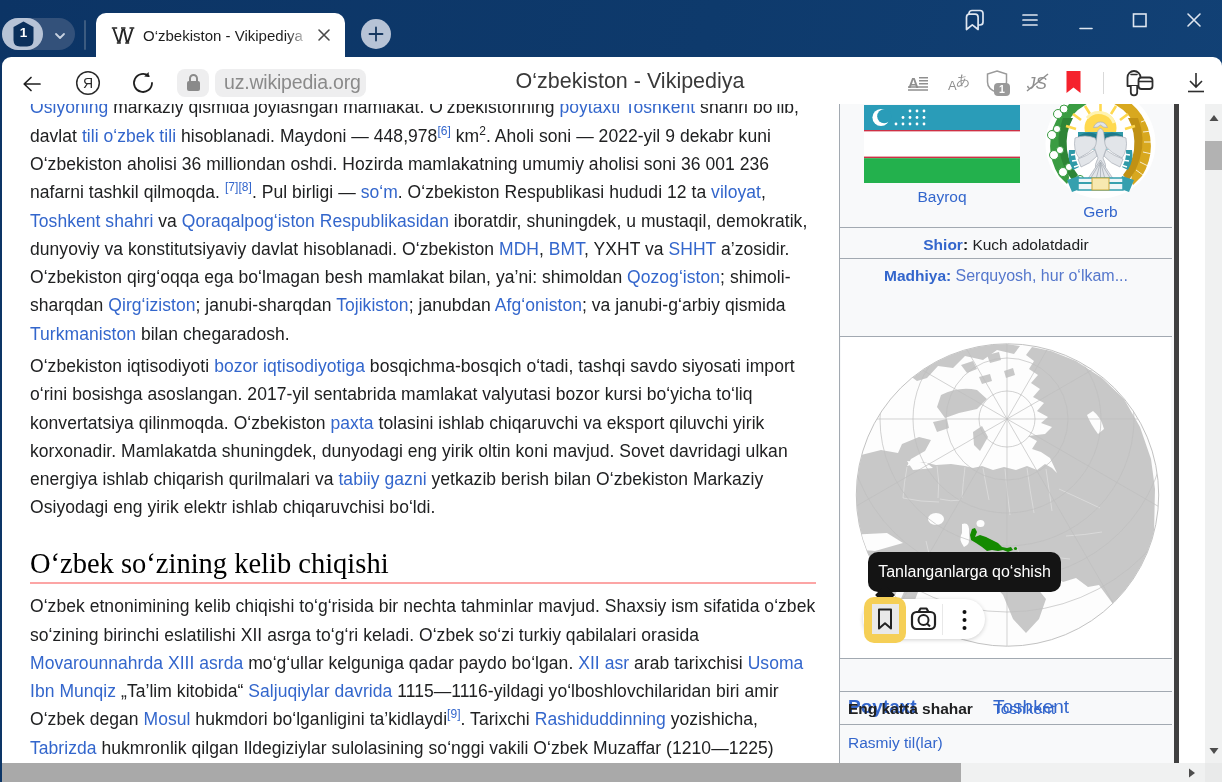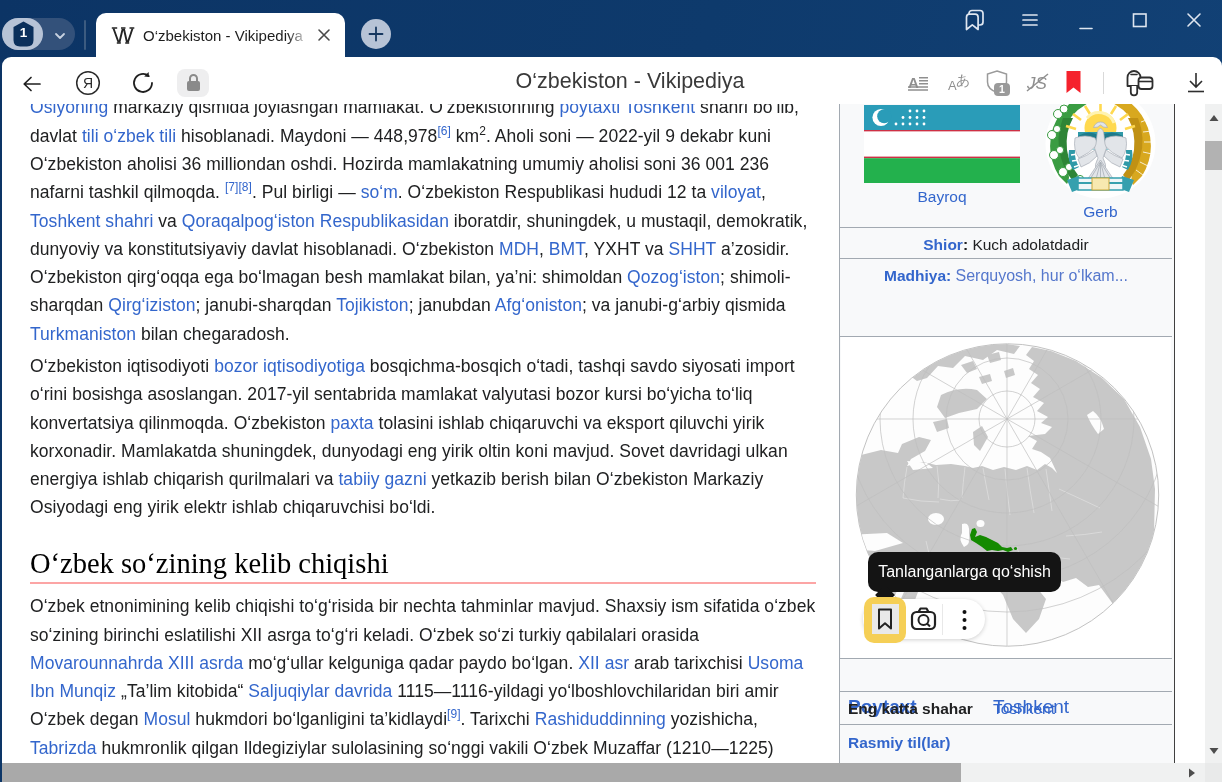--- a/index.html
+++ b/index.html
@@ -22,21 +22,21 @@
   #urltxt{color:#8a8a8a;font-size:19.5px;line-height:28px;letter-spacing:-0.2px;}
   #pagetitle{left:430px;top:69px;width:400px;text-align:center;font-size:21.5px;color:#3a3a3a;}
   
   #content{left:2px;top:103.5px;width:1203px;height:659.5px;background:#fff;overflow:hidden;}
   .bodytext{position:absolute;left:28px;width:792px;font-size:17.5px;line-height:28.3px;color:#202122;letter-spacing:0.05px;}
   .bodytext a{color:#3366cc;text-decoration:none;}
   sup{font-size:12px;line-height:0;}
   sup a{color:#3366cc;text-decoration:none;}
   #h2x{position:absolute;left:28px;top:444px;width:786px;font-family:"Liberation Serif",serif;font-size:28.5px;color:#000;height:34px;border-bottom:2px solid #fca5a5;font-weight:400;}
   
-  #ibox{position:absolute;left:837px;top:0;width:334px;height:659.5px;background:#f8f9fa;border-left:1px solid #a2a9b1;border-right:1px solid #404040;}
+  #ibox{position:absolute;left:837px;top:0;width:334px;height:659.5px;background:#f8f9fa;border-left:1px solid #a2a9b1;border-right:5px solid #404040;}
   .ibrow{position:absolute;left:0;width:332px;}
   .ibsep{position:absolute;left:0;width:332px;height:1px;background:#a2a9b1;}
   .iblink{color:#3366cc;text-decoration:none;}
   
   #vsb{left:1205px;top:103.5px;width:17px;height:659.5px;background:#f0f1f1;}
   #vthumb{position:absolute;left:0;top:37px;width:17px;height:29px;background:#b2b2b2;}
   #hsb{left:2px;top:763px;width:1203px;height:19px;background:#f0f1f1;}
   #hthumb{position:absolute;left:0;top:0;width:959px;height:19px;background:#a9a9a9;}
   #corner{left:1205px;top:763px;width:17px;height:19px;background:#e9eaea;}
   #statusbar{left:0;top:755px;width:407px;height:24px;background:#f1f1f1;border:1px solid #a5a5a5;border-left:2px solid #0e3a6c;box-sizing:border-box;}
@@ -103,20 +103,23 @@
     </svg>
   <svg class="abs" style="left:130px;top:70px" width="26" height="26" viewBox="0 0 26 26">
       <path d="M22 13 a9 9 0 1 1 -3.2 -6.9" stroke="#1f1f1f" stroke-width="1.8" fill="none" stroke-linecap="round"></path>
       <path d="M18.6 2 L19 6.9 L14.2 6.4 Z" fill="#1f1f1f"></path>
     </svg>
   <div class="pill" style="left:177px;top:69px;width:32px;height:28px"></div>
   <svg class="abs" style="left:184px;top:73px" width="19" height="20" viewBox="0 0 19 20">
       <rect x="3" y="8" width="13" height="10" rx="2" fill="#8a8a8a"></rect>
       <path d="M6 8 V5.5 a3.5 3.5 0 0 1 7 0 V8" stroke="#8a8a8a" stroke-width="2" fill="none"></path>
     </svg>
+  <div class="pill" style="left:215px;top:69px;width:151px;height:28px">
+      <span id="urltxt" style="position:absolute;left:9px;top:-1px">uz.wikipedia.org</span>
+    </div>
   <div class="abs" id="pagetitle">O‘zbekiston - Vikipediya</div>
 
   <svg class="abs" style="left:905px;top:70px" width="26" height="26" viewBox="0 0 26 26">
       <text x="3" y="18" font-size="15" font-weight="bold" fill="#8f8f8f" font-family="Liberation Sans">A</text>
       <g stroke="#8f8f8f" stroke-width="1.6">
         <path d="M14 7.8 h9 M14 10.8 h9 M14 13.8 h9 M3 17 h20 M3 20 h20"></path>
       </g>
     </svg>
   <svg class="abs" style="left:946px;top:70px" width="26" height="26" viewBox="0 0 26 26">
       <text x="2" y="20" font-size="13" fill="#8f8f8f" font-family="Liberation Sans">A</text>
@@ -333,21 +336,21 @@
           <path d="M129 198 L131 192 L134 191 L136 195 L134 200 L139 198 L145 200 L151 203 L157 206 L161 210 L166 211 L170 210 L172 213 L167 215 L162 213 L157 214 L151 213 L146 214 L141 210 L135 206 L130 203 Z" fill="#148a00"></path>
           <circle cx="174.5" cy="211.5" r="1.6" fill="#148a00"></circle>
         </g>
       </svg>
       </div>
       <div class="ibsep" style="top:554.5px"></div>
       <div class="ibrow" style="top:592px;left:8px;width:314px;font-size:19px"><a class="iblink" href="#" style="font-weight:bold">Poytaxt</a><span style="position:absolute;left:145px"><a class="iblink" href="#">Toshkent</a></span></div>
       <div class="ibsep" style="top:587.5px"></div>
       <div class="ibrow" style="top:596px;left:8px;width:314px;font-size:15.5px;color:#202122"><b>Eng katta shahar</b><span style="position:absolute;left:145px"><a class="iblink" href="#">Toshkent</a></span></div>
       <div class="ibsep" style="top:620.5px"></div>
-      <div class="ibrow" style="top:630px;left:8px;width:314px;font-size:15.5px"><a class="iblink" href="#" style="font-weight:bold">Rasmiy til(lar)</a></div>
+      <div class="ibrow" style="top:630px;left:8px;width:314px;font-size:15.5px"><a class="iblink" href="#" style="font-weight:normal">Rasmiy til(lar)</a></div>
     </div>
 
     <div class="abs" style="left:866px;top:448.5px;width:193px;height:39.5px;background:#141414;border-radius:10px;"></div>
     <div class="abs" style="left:876px;top:484px;width:14px;height:14px;background:#141414;transform:rotate(45deg);"></div>
     <div class="abs" style="left:866px;top:448.5px;width:193px;text-align:center;line-height:39.5px;color:#fff;font-size:16px;">Tanlanganlarga qo‘shish</div>
     <div class="abs" style="left:861px;top:495.8px;width:122px;height:39.5px;background:#fff;border-radius:20px;box-shadow:0 1px 4px rgba(0,0,0,0.18);"></div>
     <div class="abs" style="left:940px;top:500px;width:1px;height:31px;background:#e8e8e8;"></div>
     <div class="abs" style="left:862px;top:493.9px;width:41.5px;height:45.2px;background:#f5cf56;border-radius:10px;"></div>
     <div class="abs" style="left:869.6px;top:500.5px;width:27px;height:30px;background:#e9e9e9;"></div>
     <svg class="abs" style="left:875px;top:504px" width="16" height="23" viewBox="0 0 16 23">

